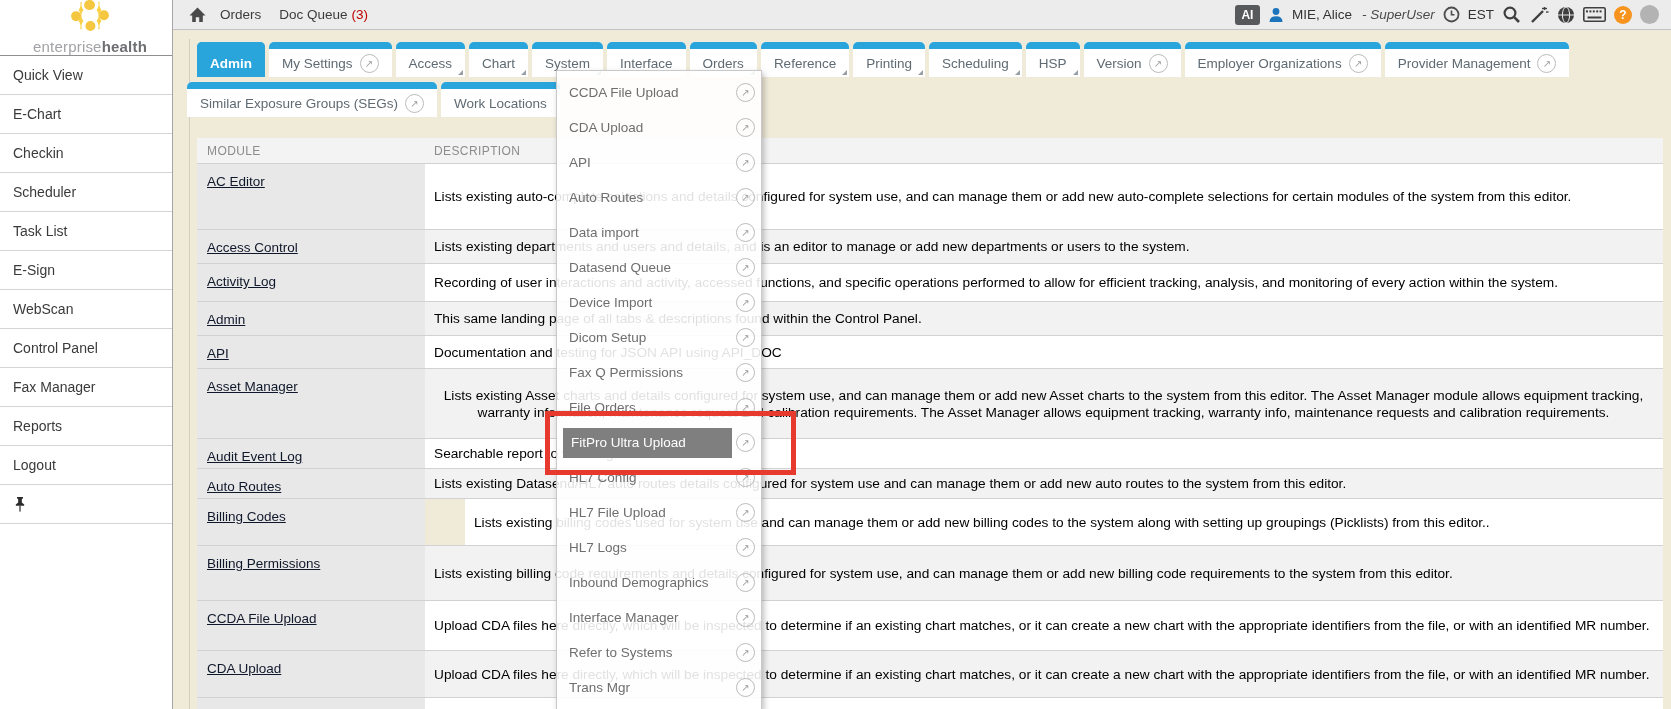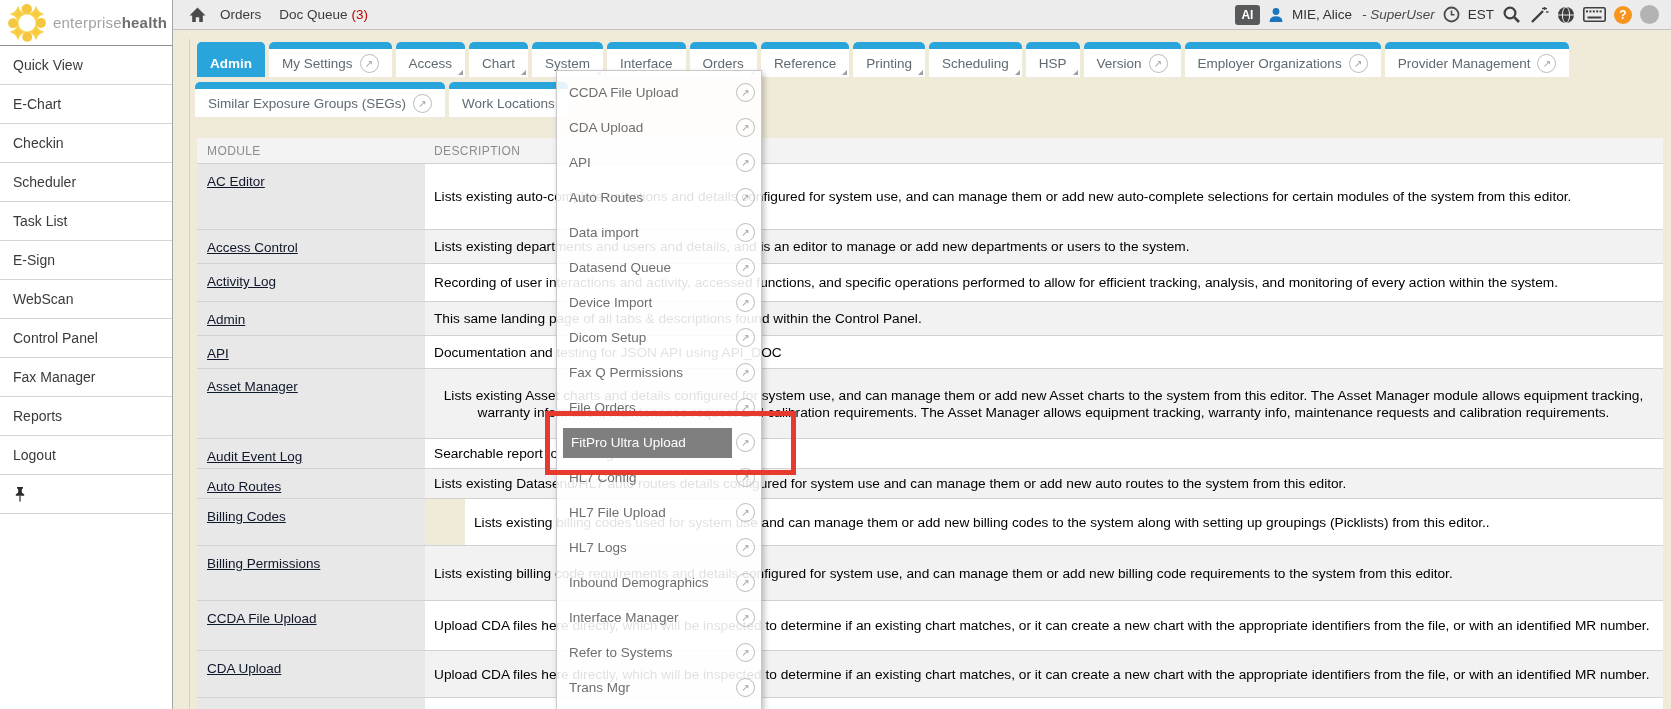--- a/index.html
+++ b/index.html
@@ -3,21 +3,21 @@
 <meta charset="utf-8">
 <style>
   html,body{margin:0;padding:0;}
   body{width:1671px;height:709px;position:relative;overflow:hidden;
        font-family:"Liberation Sans","DejaVu Sans",sans-serif;background:#f0ead9;}
   svg{display:block;}
 
   
   .sidebar{position:absolute;left:0;top:0;width:172px;height:709px;background:#fff;
            border-right:1px solid #a6a6a6;z-index:2;}
-  .logo{height:46px;border-bottom:1px solid #8f8f8f;display:flex;align-items:center;gap:7px;padding-left:8px;box-sizing:border-box;}
+  .logo{height:56px;border-bottom:1px solid #8f8f8f;display:flex;align-items:center;gap:7px;padding-left:8px;box-sizing:border-box;flex-direction:column;}
   .sun{width:38px;height:38px;border-radius:50%;border:10px dotted #f5c63f;box-sizing:border-box;background:
        radial-gradient(circle at 50% 50%, transparent 8px, #f9d34a 9px, #f1b52c 17px, transparent 18px);}
   .brand{font-size:15px;color:#a7a9ac;letter-spacing:.2px;white-space:nowrap;}
   .brand i{font-style:normal;color:#a0a2a5;}
   .brand b{color:#6d6e71;}
   .side-item{height:38px;line-height:38px;padding-left:13px;border-bottom:1px solid #d4d4d4;
              font-size:14px;color:#3a3a3a;cursor:pointer;}
   .pin-row{height:38px;display:flex;align-items:center;padding-left:13px;border-bottom:1px solid #d4d4d4;}
 
   
@@ -35,21 +35,21 @@
                font-size:12px;display:flex;align-items:center;justify-content:center;}
   .avatar{width:19px;height:19px;border-radius:50%;background:#b3b3b3;}
 
   
   .main{position:absolute;left:173px;top:31px;right:0;bottom:0;background:#f0ead9;}
   .vline{position:absolute;left:16px;top:8px;bottom:0;width:1px;background:#d4cfc2;}
 
   
   .tabs{position:absolute;display:flex;gap:4px;align-items:flex-end;}
   .tabs.row1{left:24px;top:11px;}
-  .tabs.row2{left:22px;top:51px;}
+  .tabs.row2{left:14px;top:51px;}
   .tab{position:relative;background:#fff;border-radius:5px 5px 0 0;height:35px;box-sizing:border-box;
        padding:7px 13px 0 13px;font-size:13.5px;color:#5f6a72;display:flex;align-items:center;gap:7px;
        cursor:pointer;white-space:nowrap;}
   .tab::before{content:"";position:absolute;top:0;left:0;right:0;height:7px;background:#29a5dc;
        border-radius:5px 5px 0 0;}
   .tab.active{background:#29a5dc;color:#fff;font-weight:bold;}
   .corner{position:absolute;right:2px;bottom:2px;width:0;height:0;
           border-left:5px solid transparent;border-bottom:5px solid #98a0a6;}
   .popout-circ{width:17px;height:17px;border:1px solid #bcbcbc;border-radius:50%;color:#9a9a9a;
                font-size:10px;display:inline-flex;align-items:center;justify-content:center;background:#fff;flex:none;}

